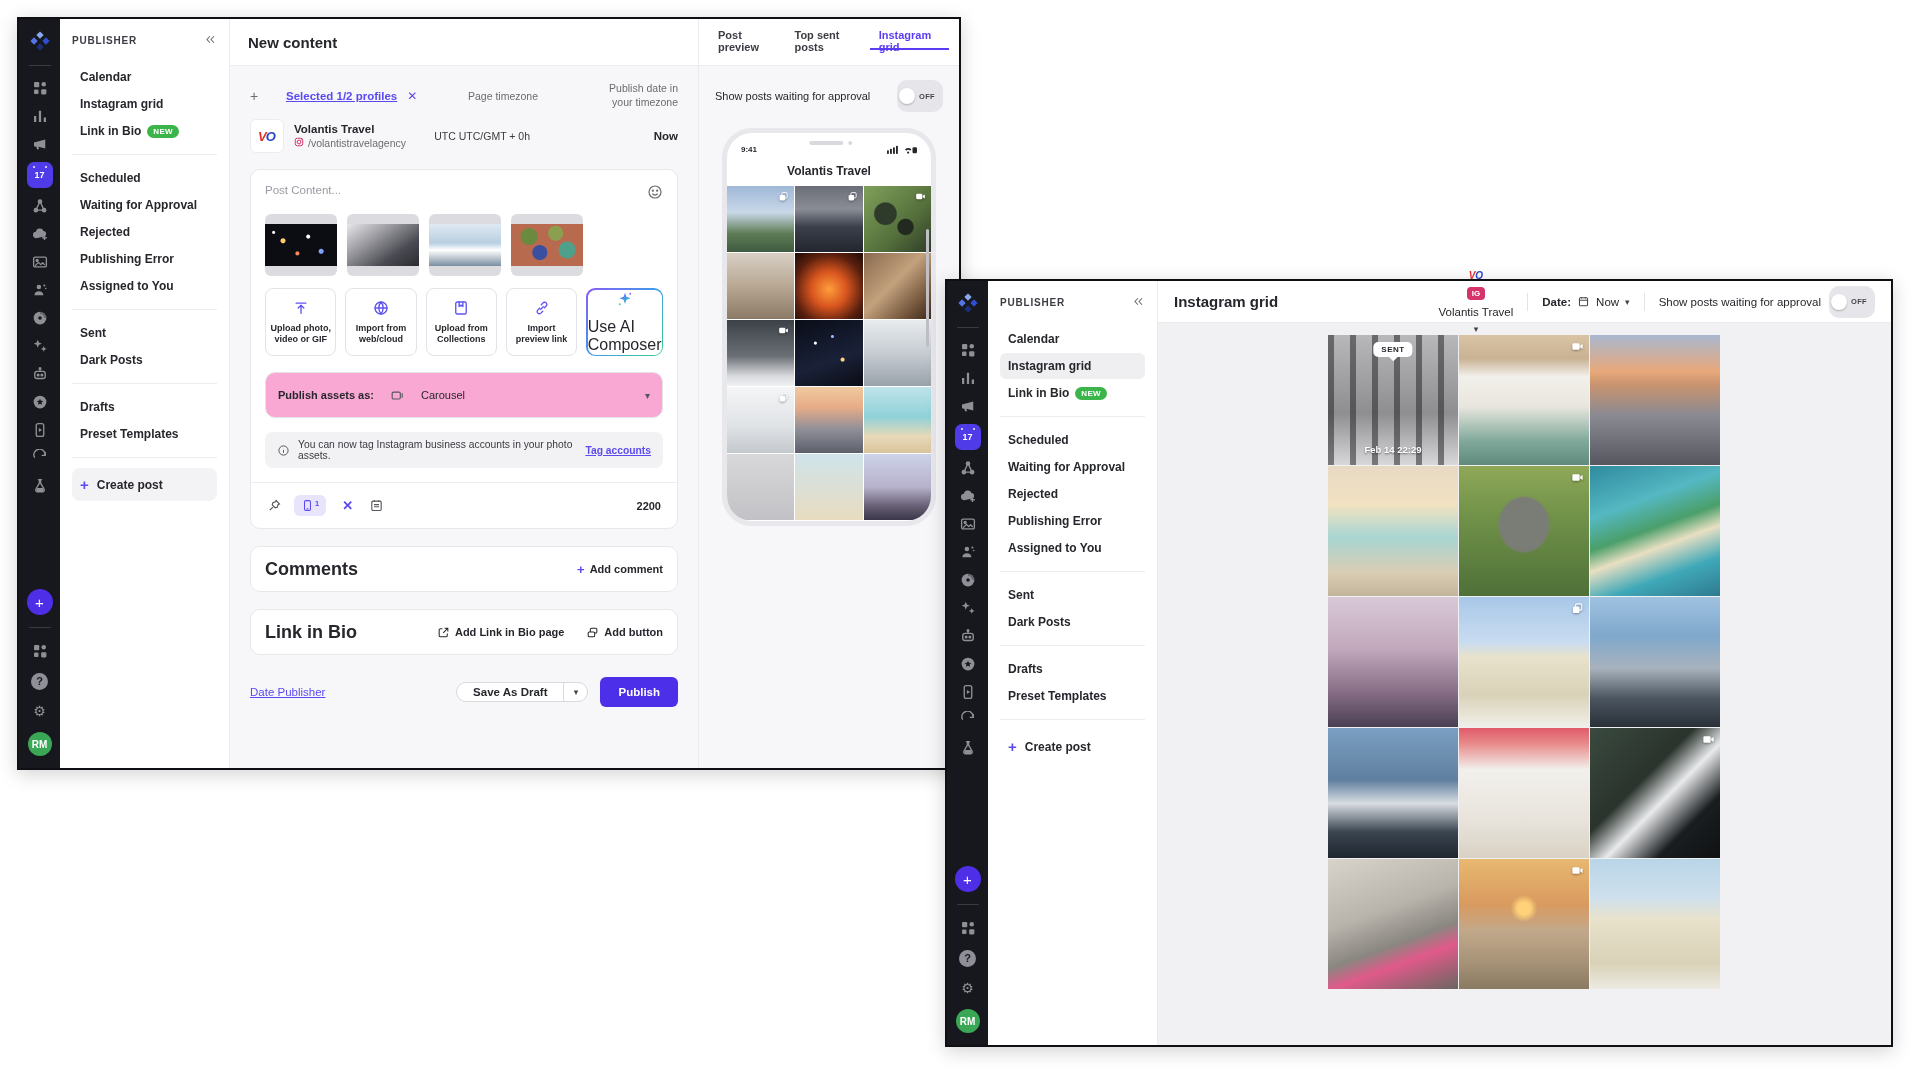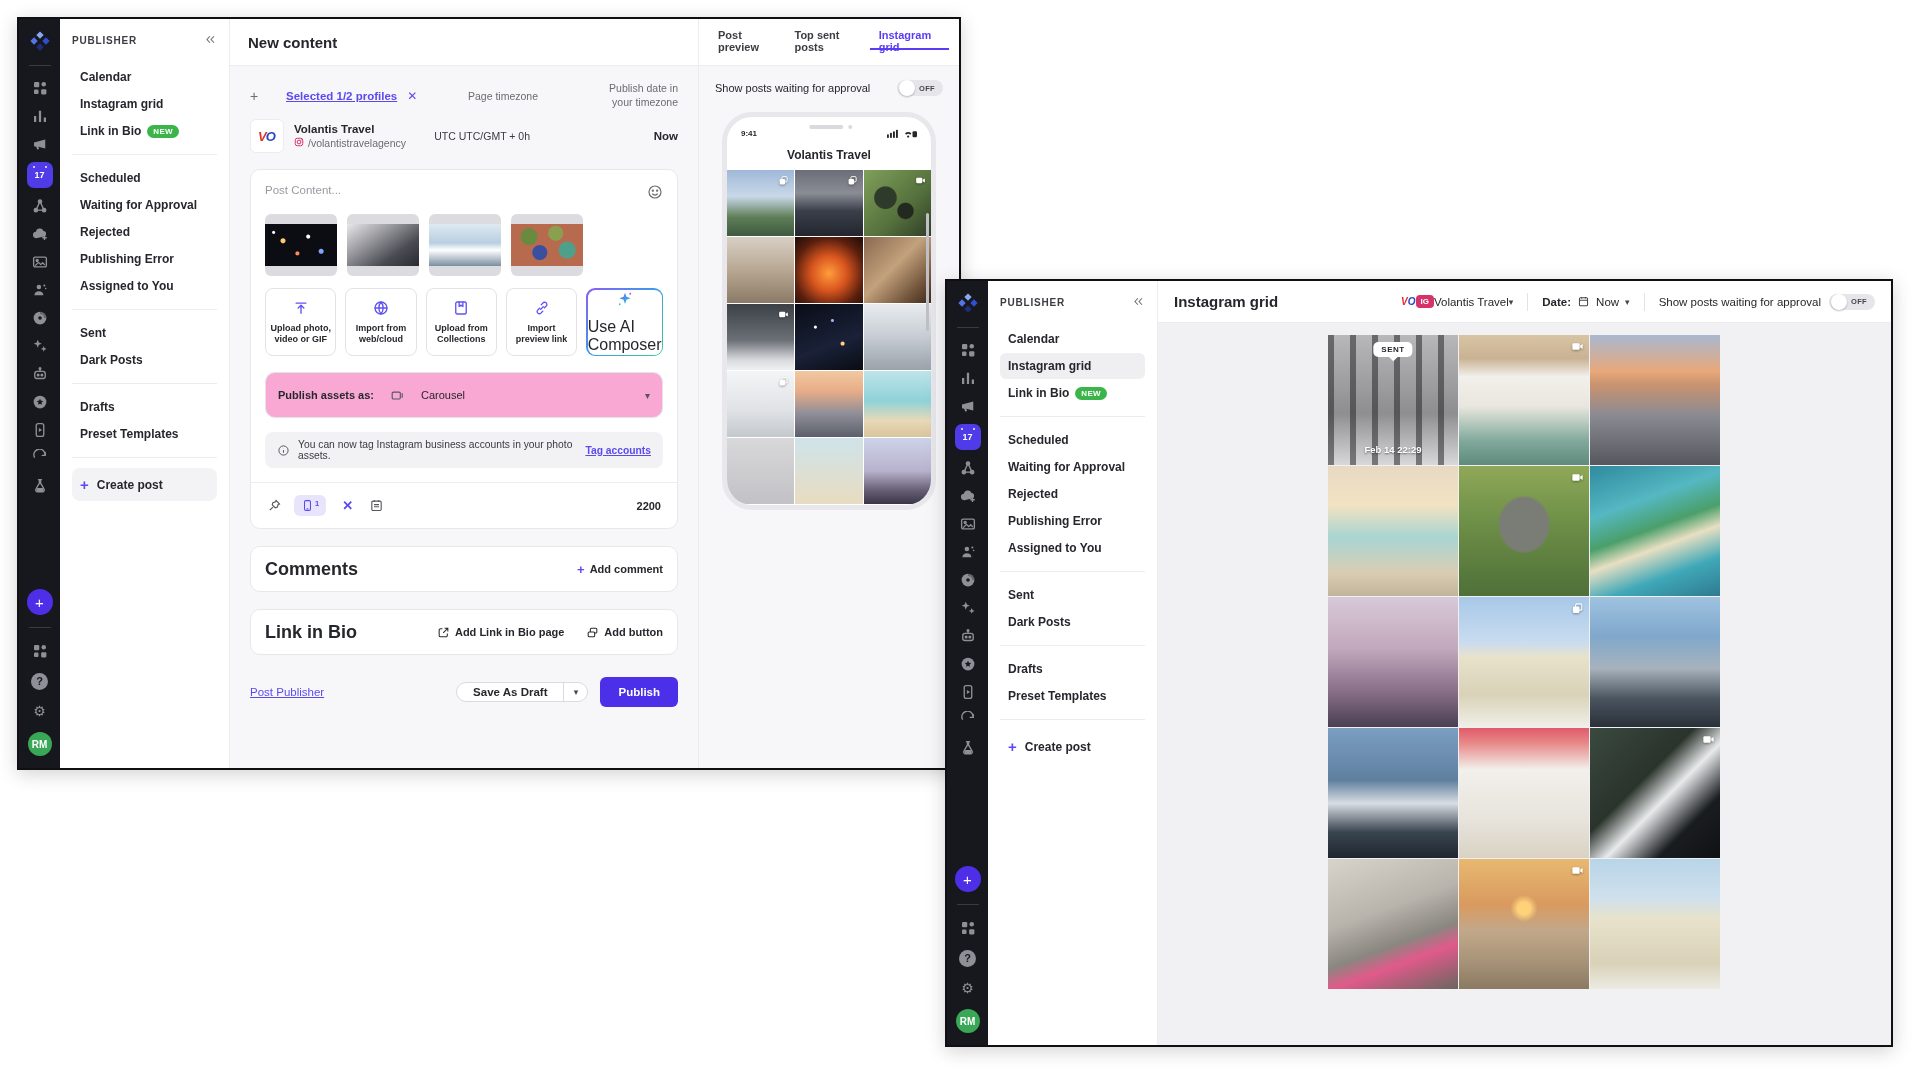--- a/index.html
+++ b/index.html
@@ -99,38 +99,38 @@
   .btn-publish { margin-left:12px; background:#4c2fe8; color:#fff; border:none; border-radius:6px; height:30px; padding:0 18px; font-size:11.5px; font-weight:bold; font-family:inherit; cursor:pointer; }
 
   
   .preview { flex:1; background:#f7f7f9; border-left:1px solid #ececef; display:flex; flex-direction:column; }
   .tabs { height:47px; background:#fff; border-bottom:1px solid #ececef; display:flex; align-items:stretch; padding:15px 10px; gap:4px; flex-shrink:0; }
   .tab { display:flex; align-items:center; padding:0 9px; font-size:11px; font-weight:bold; color:#3c3d44; cursor:pointer; border-bottom:2px solid transparent; }
   .tab.active { color:#5b3cf5; border-bottom-color:#5b3cf5; }
   .prev-body { padding:14px 16px; }
   .toggle-row { display:flex; align-items:center; justify-content:space-between; }
   .toggle-label { font-size:11px; color:#26272c; }
-  .toggle { width:46px; height:16px; background:#e6e6ea; border-radius:10px; display:flex; align-items:center; padding:2px; cursor:pointer; }
+  .toggle { width:46px; height:32px; background:#e6e6ea; border-radius:10px; display:flex; align-items:center; padding:2px; cursor:pointer; }
   .toggle .knob { width:16px; height:16px; background:#fff; border-radius:50%; box-shadow:0 1px 2px rgba(0,0,0,.25); }
   .toggle .state { font-size:7.5px; font-weight:bold; color:#44454a; margin-left:4px; letter-spacing:.3px; }
   .phone { width:214px; height:398px; margin:16px auto 0; background:#fff; border:5px solid #e8e8ec; border-radius:30px; position:relative; overflow:hidden; }
   .phone-status { display:flex; align-items:center; justify-content:space-between; padding:7px 14px 0; }
   .phone-time { font-size:8px; font-weight:bold; }
   .phone-notch { position:absolute; top:8px; left:50%; transform:translateX(-58%); width:34px; height:4px; background:#d9d9de; border-radius:2px; }
   .phone-notch:after { content:""; position:absolute; right:-9px; top:0; width:4px; height:4px; border-radius:50%; background:#d9d9de; }
   .phone-title { text-align:center; font-size:12px; font-weight:bold; margin-top:6px; }
   .phone-grid { display:grid; grid-template-columns:repeat(3,1fr); gap:1px; margin-top:8px; }
   .ptile { position:relative; height:66px; }
   .phone-scroll { position:absolute; right:2px; top:96px; width:3px; height:118px; background:#bfbfc5; border-radius:2px; }
 
   
   .bcontent { flex:1; display:flex; flex-direction:column; background:#f1f1f4; }
   .b-head { height:42px; background:#fff; border-bottom:1px solid #ececef; display:flex; align-items:center; padding:0 16px; flex-shrink:0; }
   .b-head h1 { font-size:15px; font-weight:bold; margin-right:auto; }
-  .acct { display:flex; align-items:center; cursor:pointer; }
+  .acct { display:flex; align-items:center; gap:6px; cursor:pointer;flex-direction:column; }
   .acct .vo { font-size:10px; font-weight:800; font-style:italic; }
   .acct .vo .v{color:#e0312e;} .acct .vo .o{color:#2746c8;}
   .ig-badge { background:#d6336b; color:#fff; font-size:8px; font-weight:bold; padding:2px 5px; border-radius:4px; }
   .acct .nm { font-size:11.5px; }
   .hd-caret { font-size:9px; color:#44454a; }
   .hd-sep { width:1px; height:18px; background:#e3e3e7; margin:0 14px; }
   .date-ctl { display:flex; align-items:center; gap:6px; cursor:pointer; }
   .date-ctl .lbl { font-size:11.5px; font-weight:bold; }
   .date-ctl .ic { color:#44454a; display:flex; }
   .date-ctl .val { font-size:11.5px; }
@@ -512,21 +512,21 @@
               <svg width="13" height="13" viewBox="0 0 24 24" fill="none" stroke="currentColor" stroke-width="1.9">
                 <rect x="8" y="4" width="12" height="9" rx="2"></rect>
                 <rect x="4" y="11" width="12" height="9" rx="2" fill="#fff"></rect>
               </svg>
             </span>
           <span>Add button</span>
         </span>
       </div>
 
       <div class="comp-footer">
-        <span class="clear-link">Post Publisher</span>
+        <span class="clear-link">Date Publisher</span>
         <span class="save-grp">
           <span class="save-main">Save As Draft</span>
           <span class="save-caret">▾</span>
         </span>
         <button class="btn-publish">Publish</button>
       </div>
     </div>
   </section>
 
   <section class="preview">

